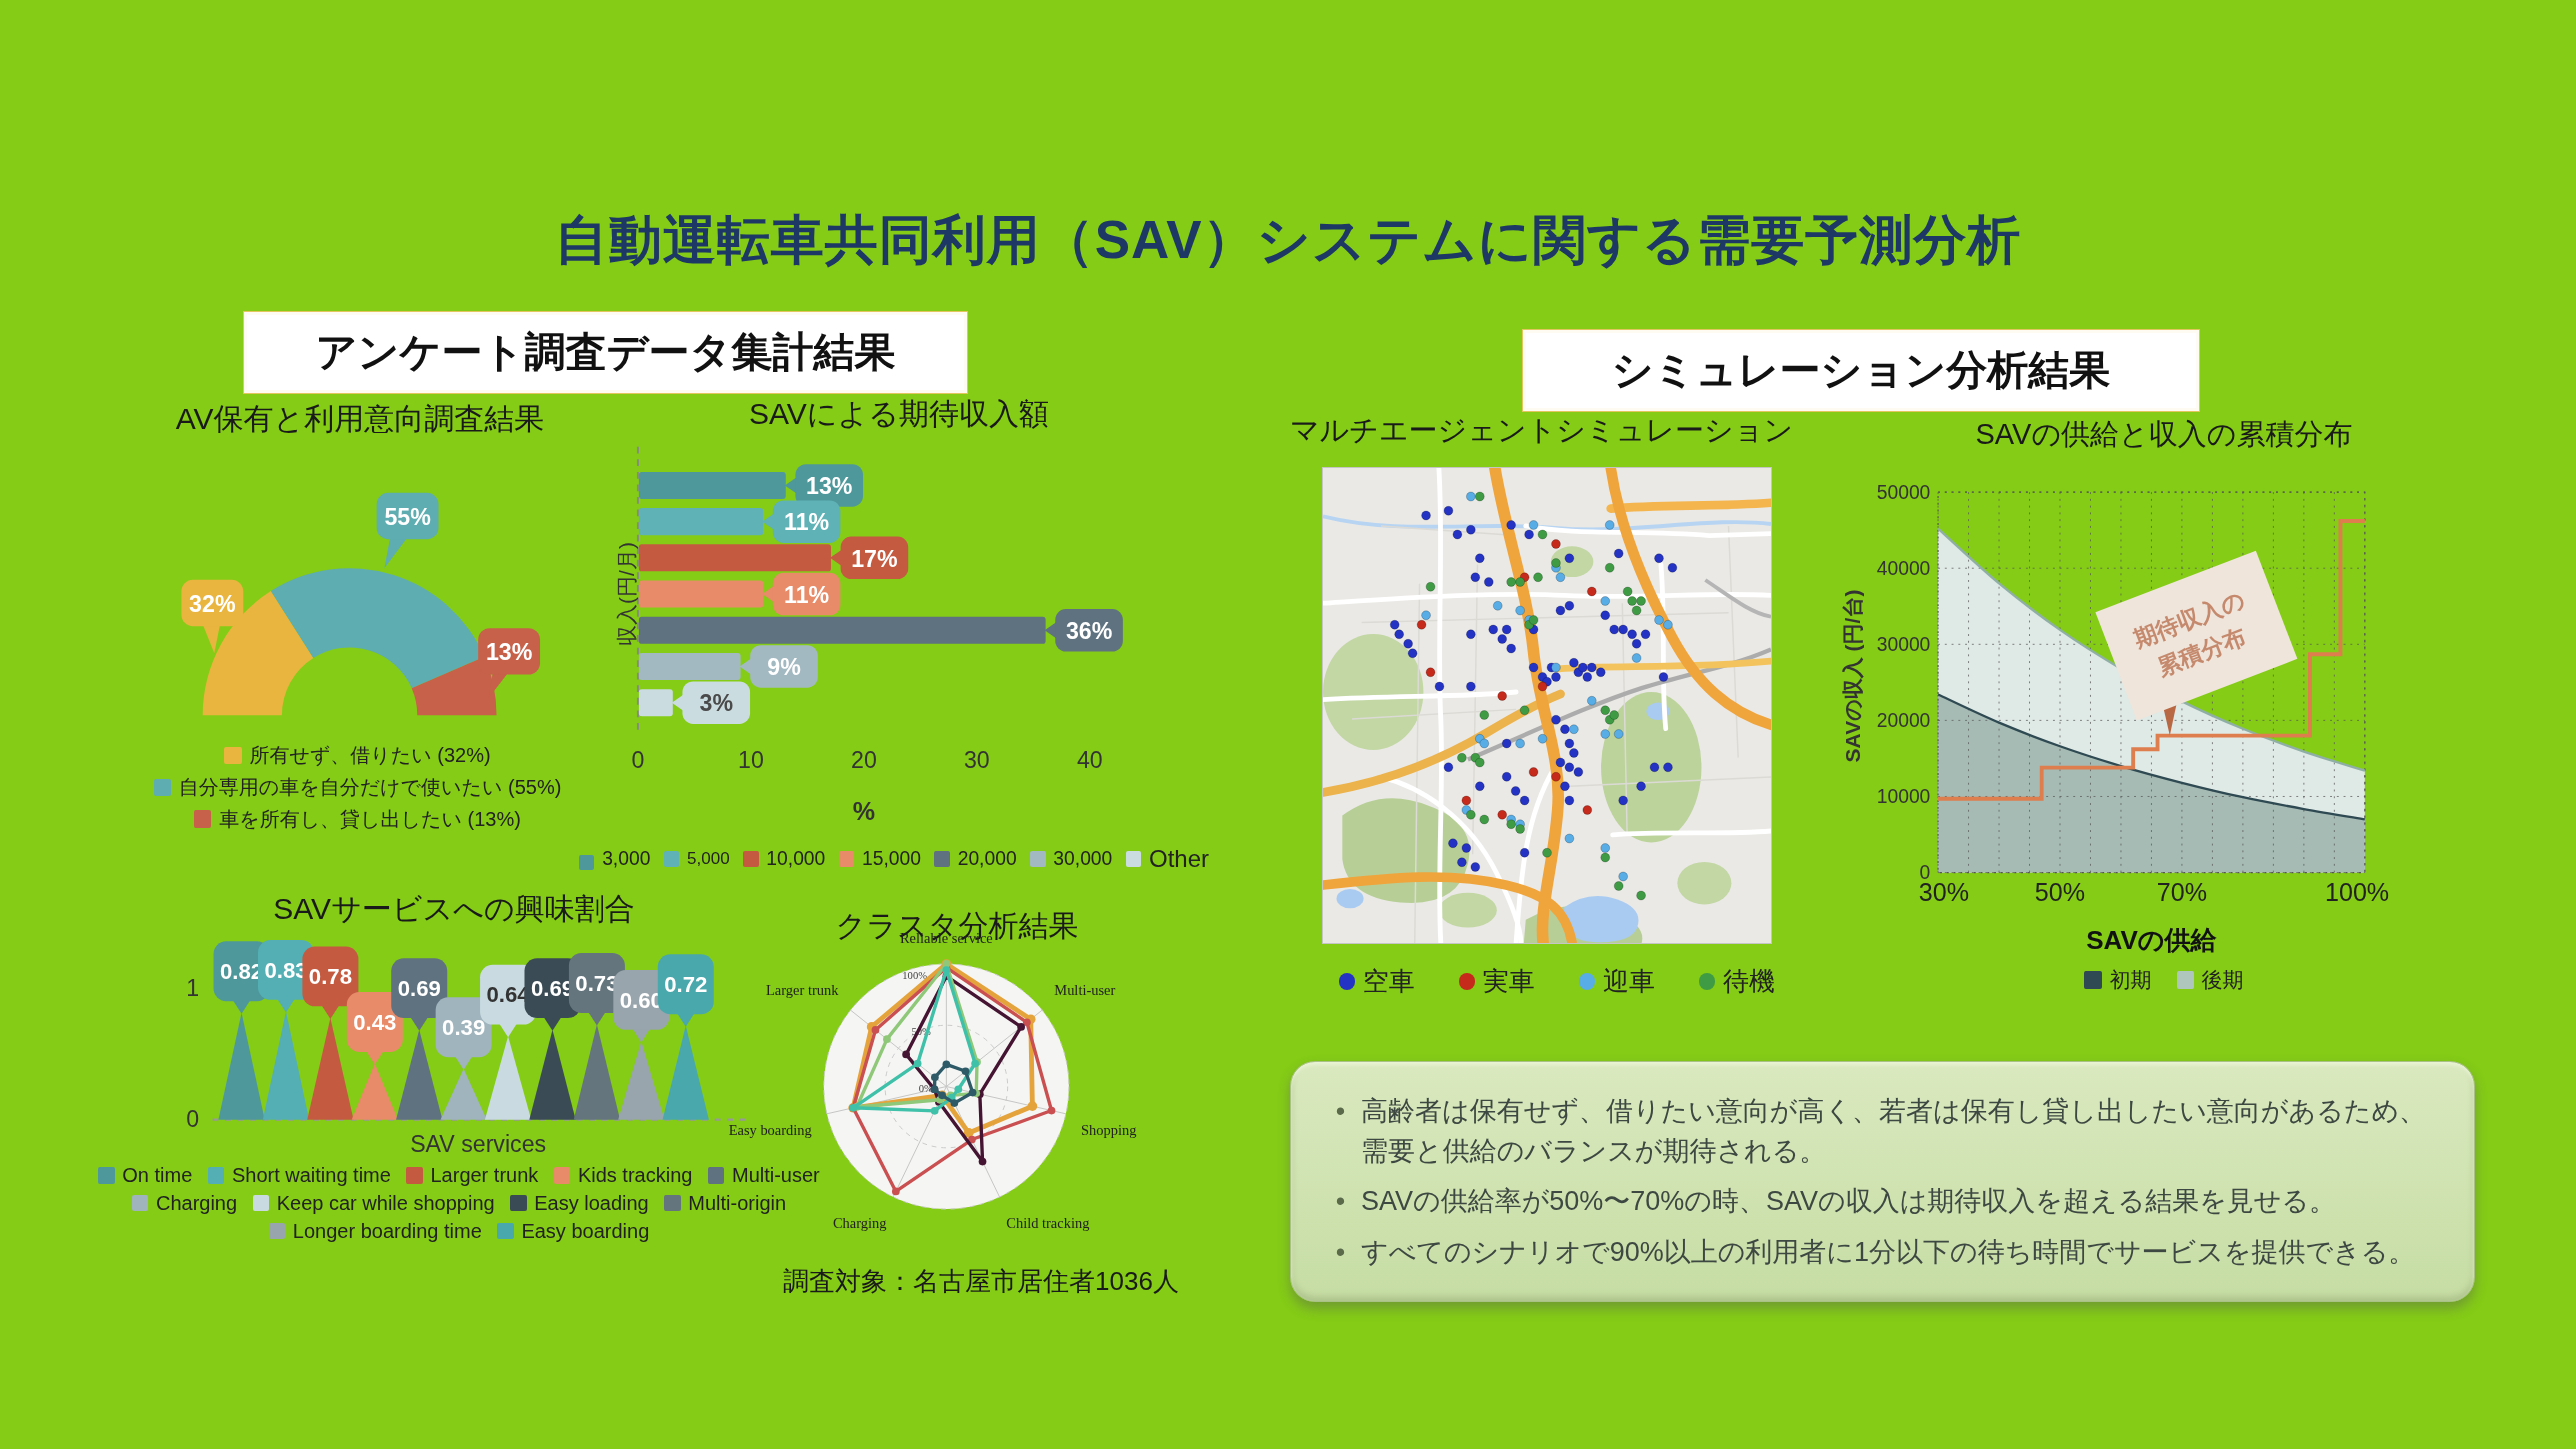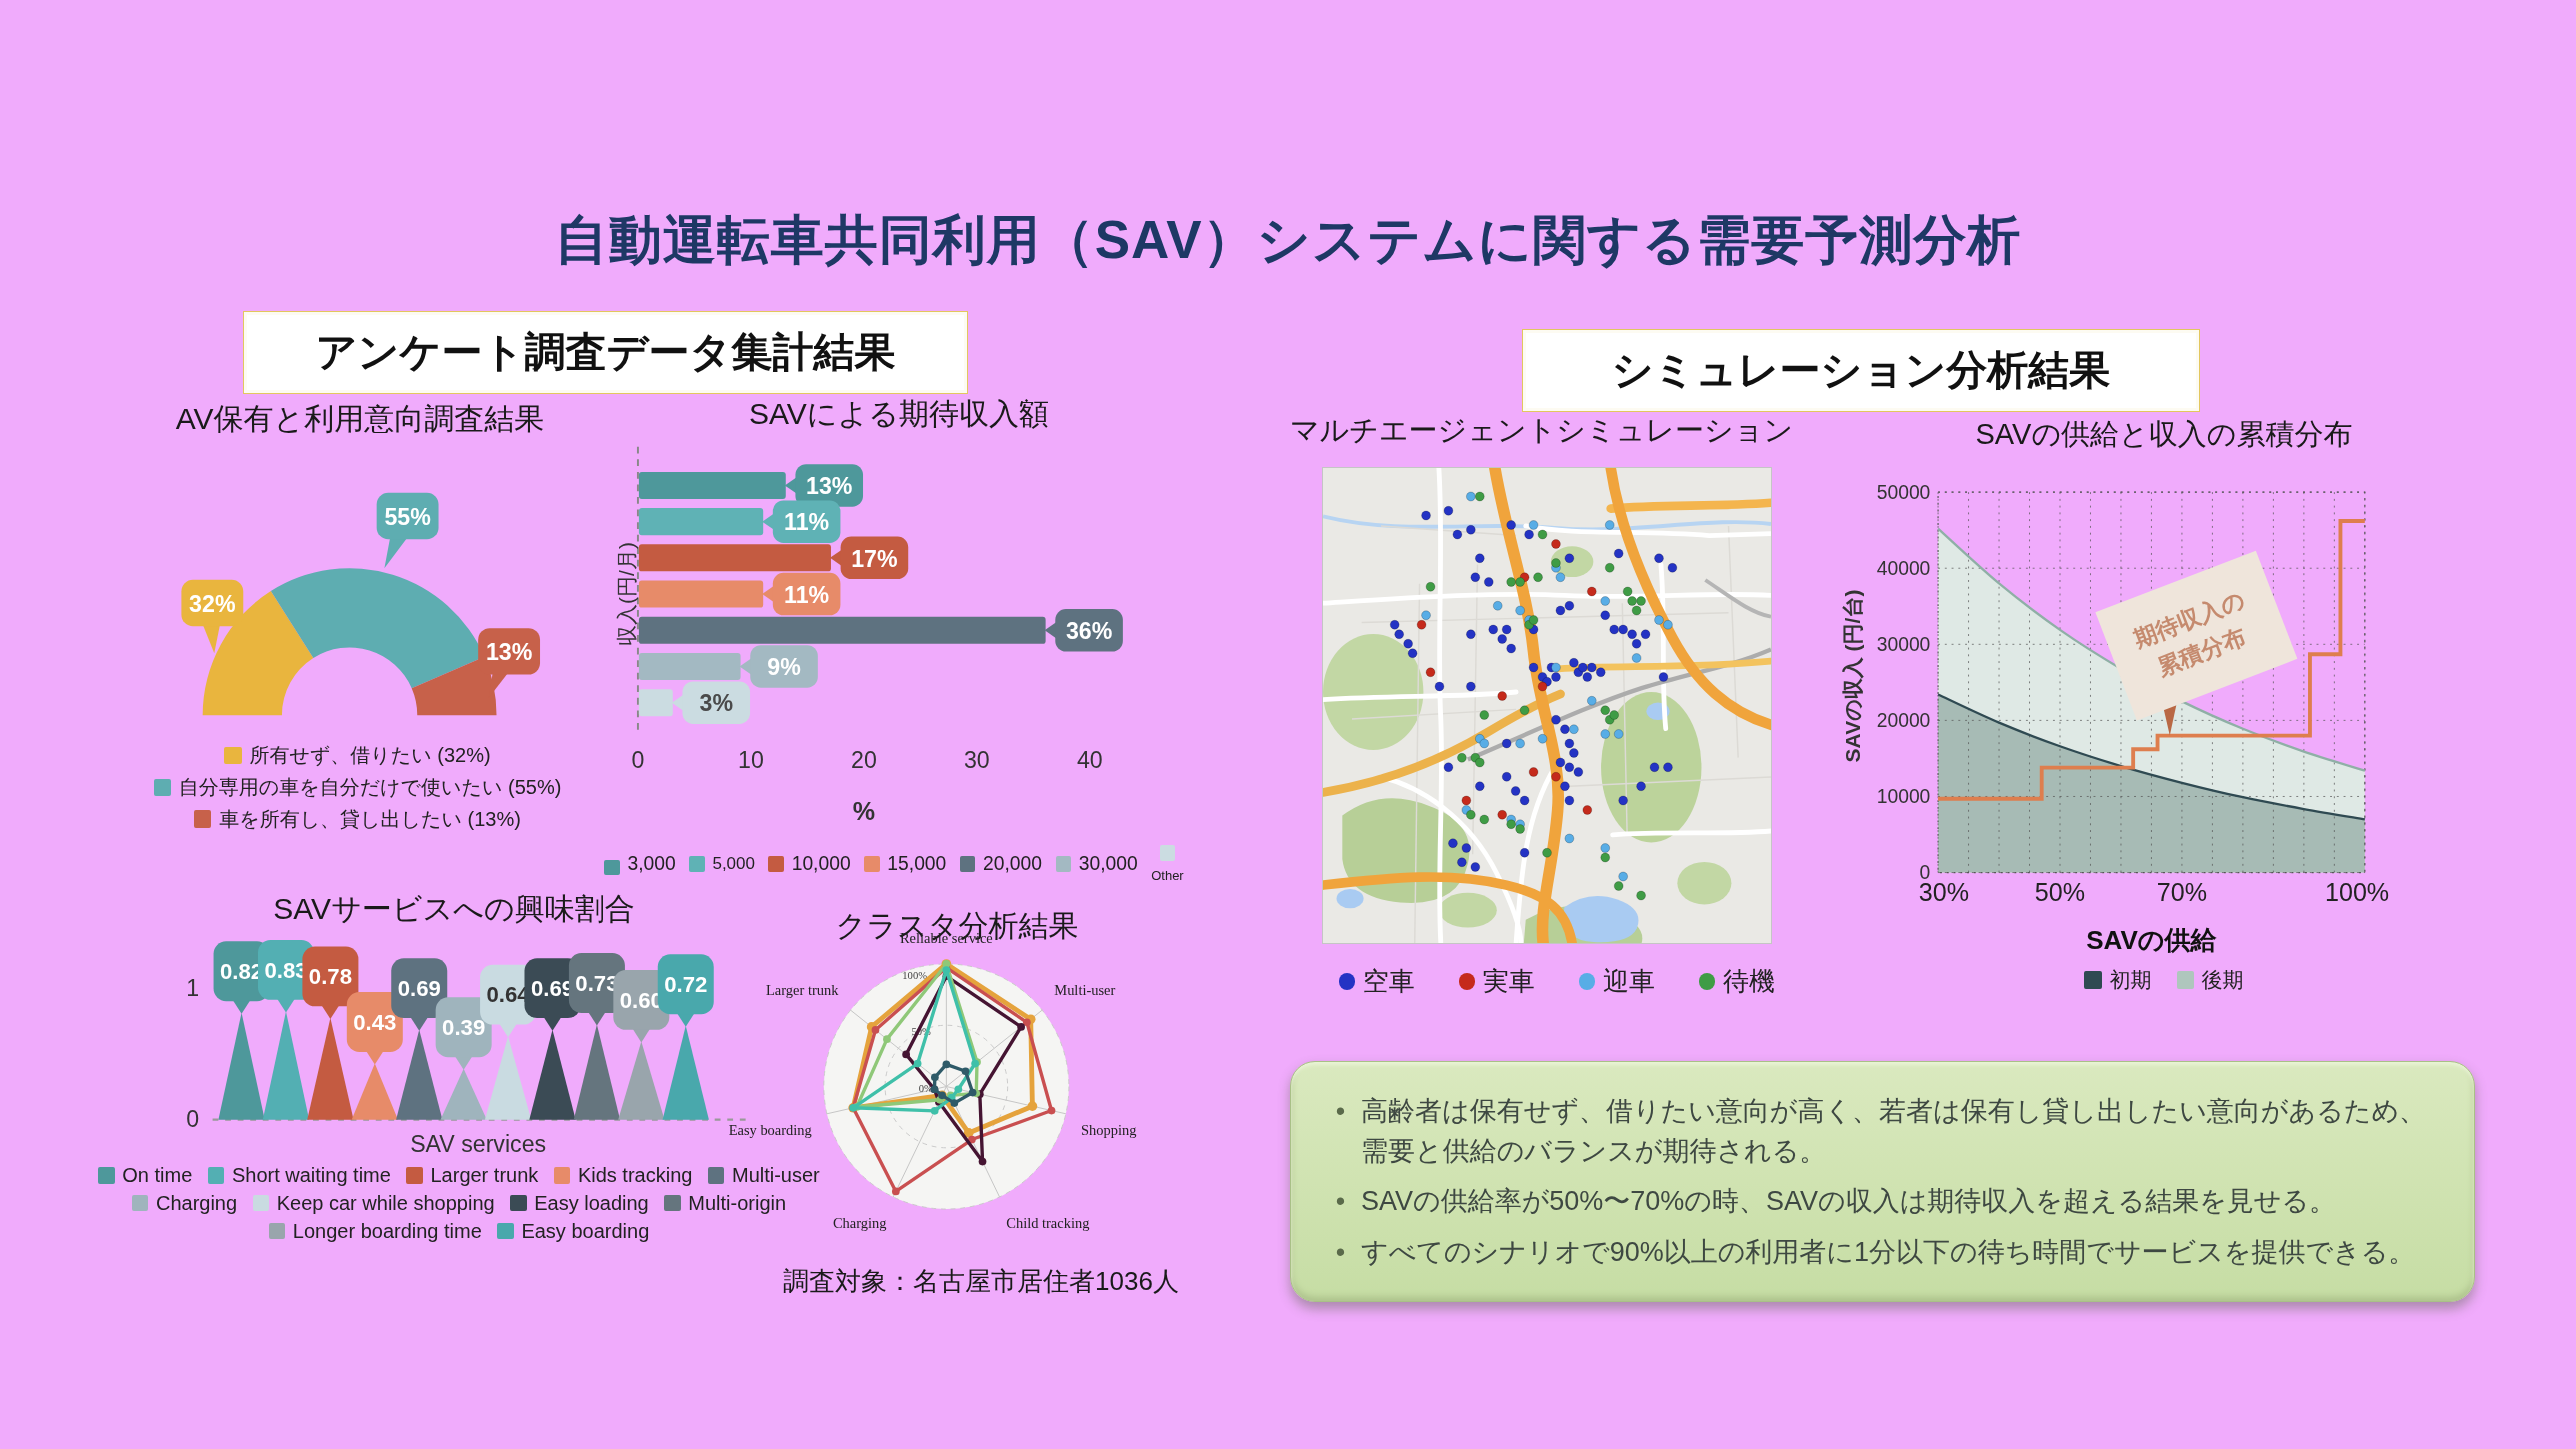--- a/index.html
+++ b/index.html
@@ -1,16 +1,16 @@
 <!DOCTYPE html>
 <html><head>
 <meta charset="utf-8">
 <style>
   html,body{margin:0;padding:0;background:#fff;}
-  .slide{position:relative;width:2576px;height:1449px;background:#f0abfc;overflow:hidden;
+  .slide{position:relative;width:2576px;height:1449px;background:#84cc16;overflow:hidden;
          font-family:"Liberation Sans","DejaVu Sans",sans-serif;}
   .page-title{position:absolute;left:0;top:205px;width:2576px;text-align:center;
               font-size:53px;font-weight:bold;color:#1E3865;letter-spacing:1px;}
   .section-header{position:absolute;background:#fff;border:1.9px solid #E3C75E;
                   display:flex;align-items:center;justify-content:center;
                   font-size:41px;font-weight:bold;color:#111;box-shadow:0 0 0 2.9px #fdfbf2 inset;}
   .chart-title{position:absolute;text-align:center;font-size:30px;color:#1a1a1a;font-weight:500;}
   .legend-row{display:flex;justify-content:center;align-items:center;gap:15.5px;flex-wrap:nowrap;}
   .legend-col{position:absolute;display:flex;flex-direction:column;gap:4.8px;}
   .lg{display:inline-flex;align-items:center;gap:7.7px;font-size:20px;color:#222;white-space:nowrap;}
@@ -136,21 +136,21 @@
         <span>15,000</span>
       </span>
       <span class="lg" style="font-size: 19.3px;">
         <i style="background: rgb(94, 114, 128); width: 15.5px; height: 15.5px;"></i>
         <span>20,000</span>
       </span>
       <span class="lg" style="font-size: 19.3px;">
         <i style="background: rgb(163, 185, 194); width: 15.5px; height: 15.5px;"></i>
         <span>30,000</span>
       </span>
-      <span class="lg" style="font-size: 13px; flex-direction: column;">
+      <span class="lg" style="font-size: 24px;">
         <i style="background: rgb(203, 220, 225); width: 15.5px; height: 15.5px;"></i>
         <span>Other</span>
       </span>
     </div>
 
   <div class="chart-title" style="left:222px;top:889px;width:464px;">SAVサービスへの興味割合</div>
   <svg id="tri-svg" style="left:145px;top:932px;" width="618" height="242" viewBox="0 0 640 250">
       <line x1="70" y1="194" x2="625" y2="194" stroke="#999" stroke-width="2.5" stroke-dasharray="6 7"></line>
       <text x="56" y="66" text-anchor="end" fill="#333" font-size="24" font-weight="normal">1</text>
       <text x="56" y="202" text-anchor="end" fill="#333" font-size="24" font-weight="normal">0</text>

